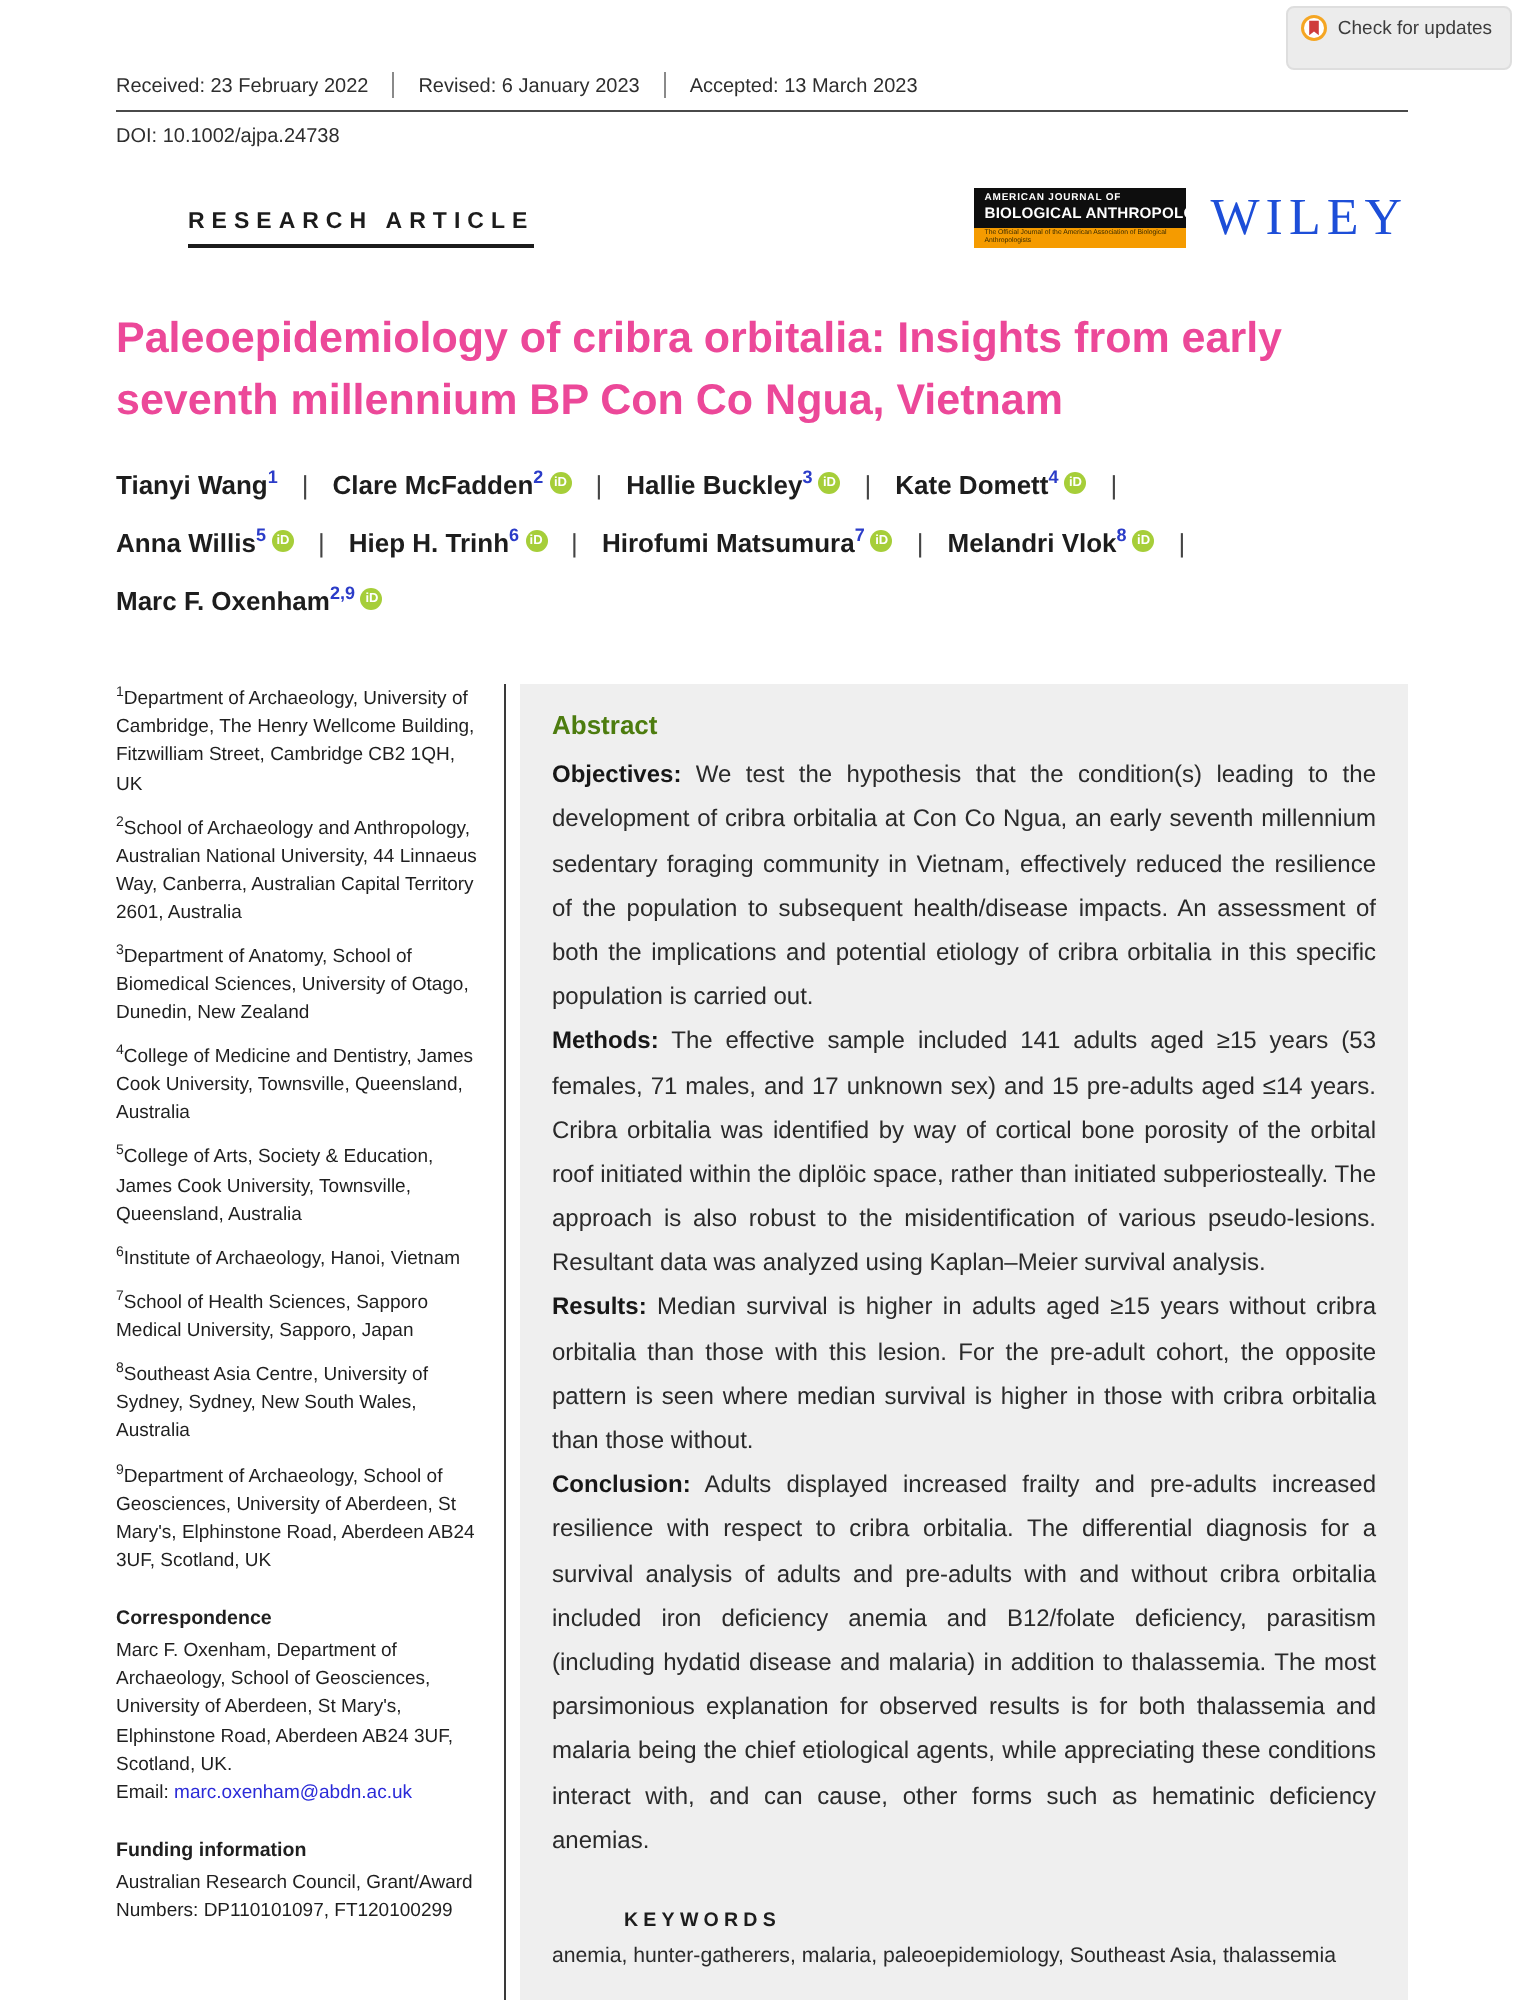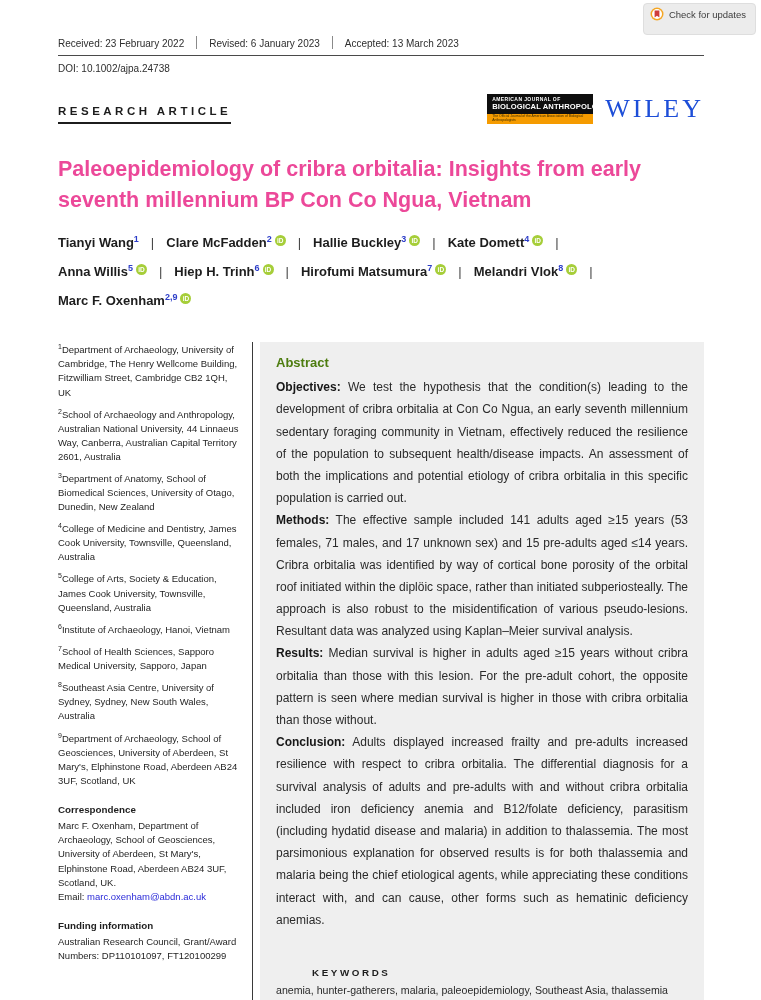--- a/index.html
+++ b/index.html
@@ -19,21 +19,21 @@
     background:#ececec; border:1px solid #dedede; border-radius:4px;
     padding:3px 9px 13px 6px; font-size:9.5px; color:#3c3c3c; cursor:pointer;
   }
 
   
   .meta-row{ display:flex; align-items:flex-end; font-size:10px; color:#2e2e2e;
     border-bottom:1px solid #4a4a4a; padding-bottom:6px; }
   .meta-sep{ width:1px; height:13px; background:#8a8a8a; margin:0 12px; }
   .doi{ font-size:10px; color:#2e2e2e; margin-top:7px; }
 
-  .article-row{ display:flex; justify-content:space-between; align-items:flex-end; margin-top:20px; }
+  .article-row{ display:flex; justify-content:space-between; align-items:flex-end; margin-top:20px;margin-left:36px; }
   .research-article{ font-size:11.5px; font-weight:bold; letter-spacing:3.5px;
     color:#1c1c1c; border-bottom:2px solid #1c1c1c; padding-bottom:5px; }
   .brand{ display:flex; align-items:center; gap:12px; }
   .logo-box{ width:106px; }
   .logo-black{ background:#0e0e0e; color:#fff; padding:3px 5px 2px; line-height:1.15; }
   .logo-line1{ font-size:5px; letter-spacing:.4px; font-weight:bold; }
   .logo-line2{ font-size:7.6px; font-weight:bold; letter-spacing:.1px; white-space:nowrap; }
   .logo-orange{ background:#f59b00; color:#3a2c00; font-size:3.4px; padding:1.5px 5px; line-height:1.1; }
   .wiley{ font-family:"Liberation Serif", serif; font-size:26px; letter-spacing:3px; color:#1d4ed8; }
 
@@ -55,21 +55,21 @@
   .aff{ margin:0 0 7px; }
   .aff sup, .left-col sup{ font-size:7px; }
   .left-heading{ font-weight:bold; font-size:9.8px; margin:15px 0 2px; }
   .left-block{ margin:0; }
   .email-link, .foot-link, .site-link{ color:#2a2ad8; text-decoration:none; cursor:pointer; }
 
   .abstract-box{ flex:1; background:#efefef; margin-left:7px; padding:13px 16px 18px; }
   .abstract-heading{ font-size:13px; font-weight:bold; color:#4d7c0f; margin:0 0 6px; }
   .abs-p{ margin:0; font-size:12px; line-height:1.85; text-align:justify; color:#2a2a2a; }
   .abs-p strong{ color:#171717; }
-  .keywords-heading{ font-size:9.8px; font-weight:bold; letter-spacing:2.6px; color:#1d1d1d; margin-top:36px;padding-left:36px; }
+  .keywords-heading{ font-size:9.8px; font-weight:bold; letter-spacing:2.6px; color:#1d1d1d; margin-top:24px;padding-left:36px; }
   .keywords{ font-size:10.6px; color:#2a2a2a; margin-top:6px; }
 </style>
 </head>
 <body>
 
 <div class="check-badge">
   <svg width="14" height="14" viewBox="0 0 14 14">
     <circle cx="7" cy="7" r="6.5" fill="#f5a623"></circle>
     <circle cx="7" cy="7" r="5" fill="#ffffff"></circle>
     <path d="M4.6 3.4h4.8v7.2L7 8.8l-2.4 1.8z" fill="#cf3c3c"></path>

